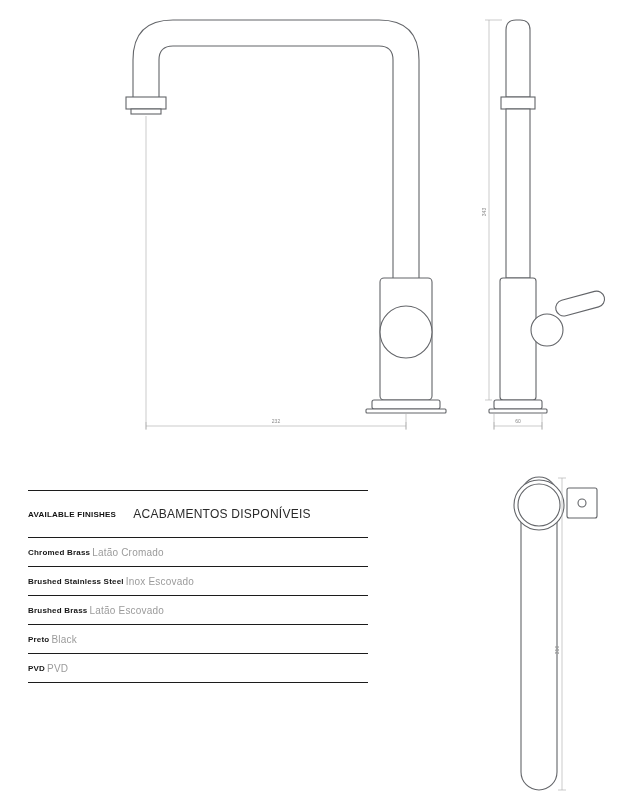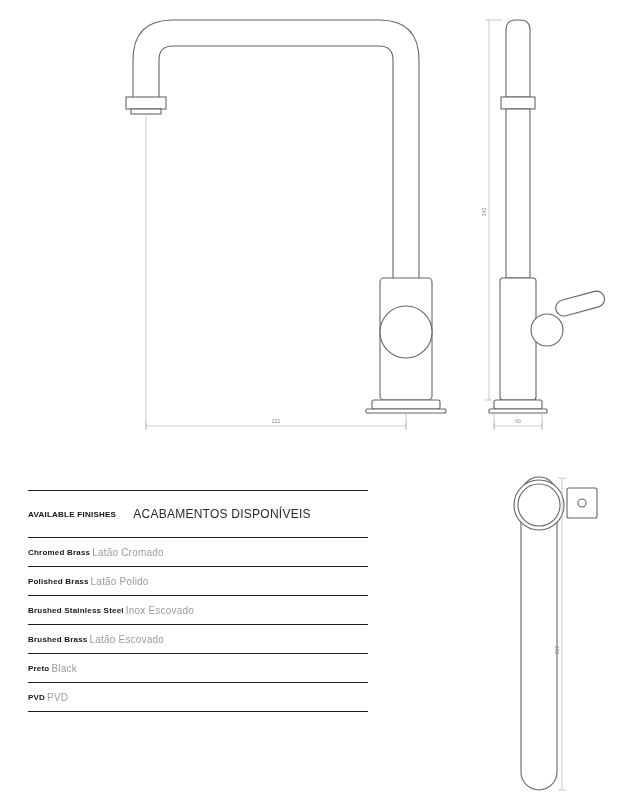--- a/index.html
+++ b/index.html
@@ -122,24 +122,20 @@
   <div class="finishes">
     <div class="fin-header">
       <span class="en">AVAILABLE FINISHES</span>
       <span class="pt">ACABAMENTOS DISPONÍVEIS</span>
     </div>
     <div class="fin-row">
       <span class="en">Chromed Brass</span>
       <span class="pt">Latão Cromado</span>
     </div>
     <div class="fin-row">
-      <span class="en">Polished Brass</span>
-      <span class="pt">Latão Polido</span>
-    </div>
-    <div class="fin-row">
       <span class="en">Brushed Stainless Steel</span>
       <span class="pt">Inox Escovado</span>
     </div>
     <div class="fin-row">
       <span class="en">Brushed Brass</span>
       <span class="pt">Latão Escovado</span>
     </div>
     <div class="fin-row">
       <span class="en">Preto</span>
       <span class="pt">Black</span>

